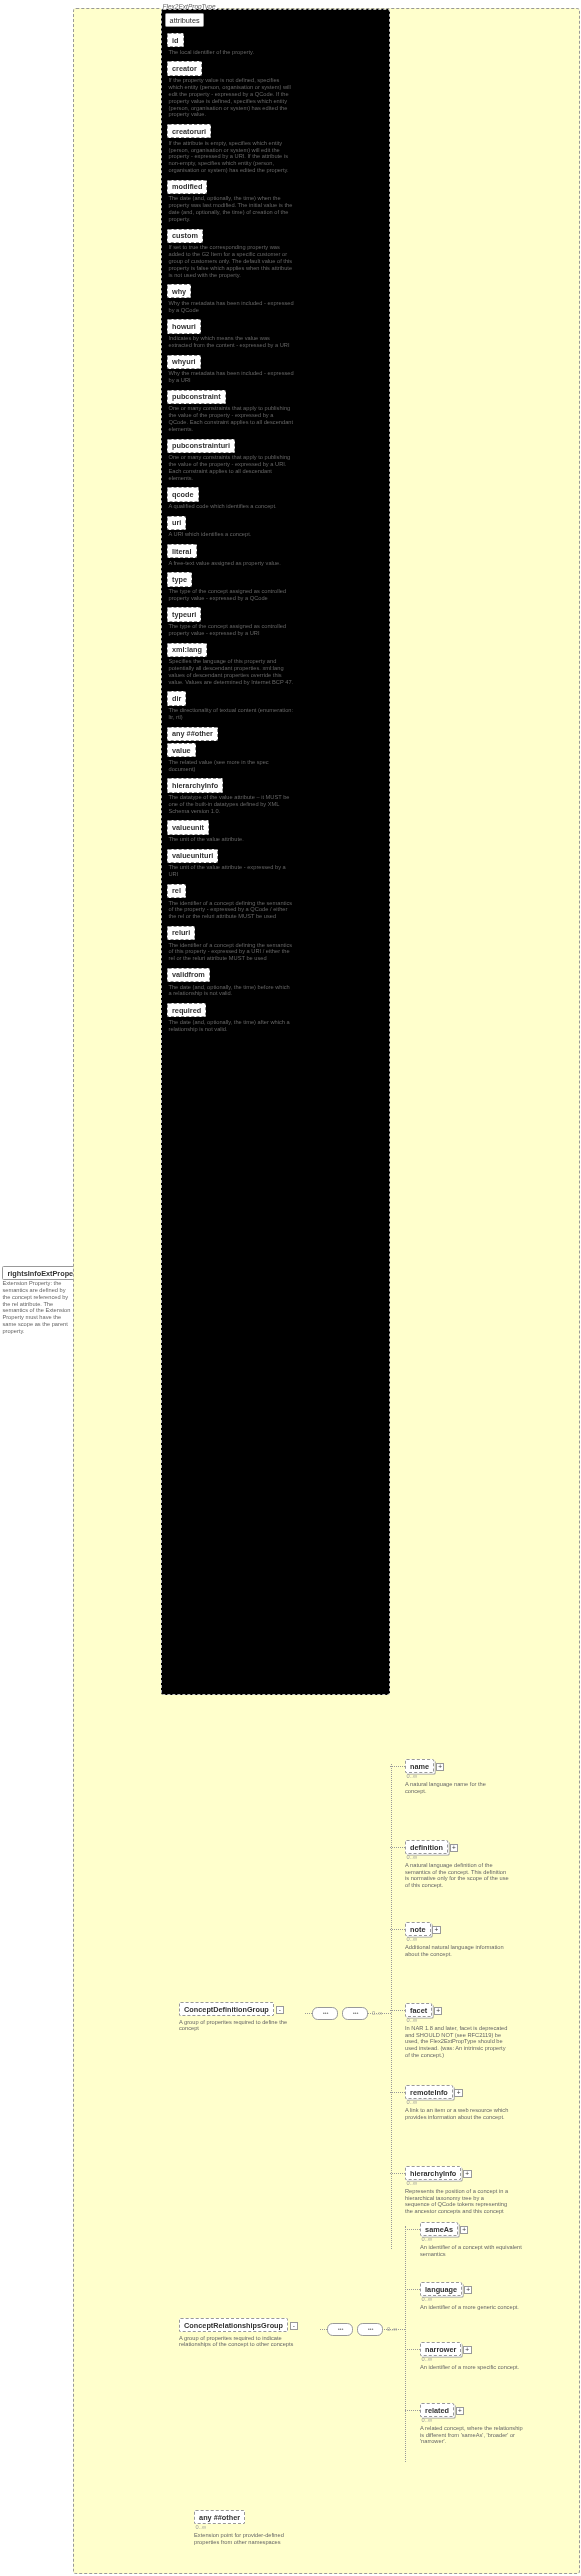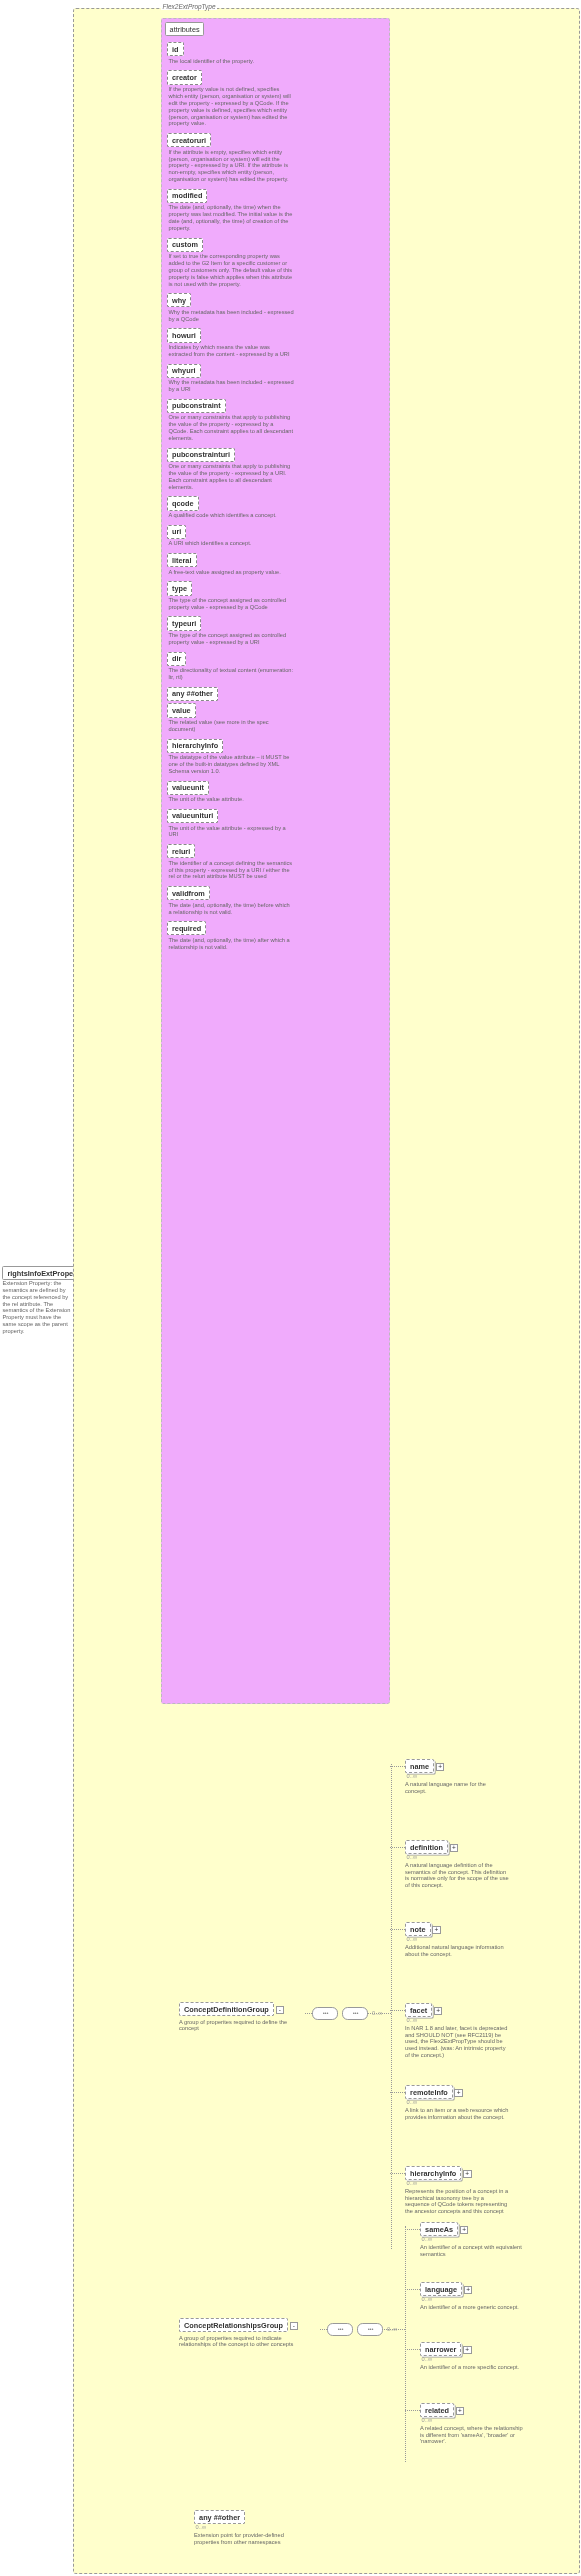--- a/index.html
+++ b/index.html
@@ -1,21 +1,21 @@
 <!DOCTYPE html>
 <html style="font-size:13px"><head>
 <meta charset="utf-8">
 <style>
 body{margin:0;font-family:Verdana,Arial,sans-serif;font-size:7.3px;color:#333;background:#fff}
 .canvas{position:relative;width:582px;height:2576px;background:#fff}
 .big-sequence{position:absolute;left:73px;top:8.1px;width:505px;height:2564px;border:0.8px dashed #999;background:#ffffcc;border-radius:3.3px}
 .type-tab{position:absolute;left:161px;top:3.3px;font-size:6.5px;font-style:italic;color:#666;background:#fff;padding:0 1.6px}
 .root-node{position:absolute;left:2.4px;top:1266px}
 .root-desc{position:absolute;left:2.4px;top:1280px;width:71px;font-size:5.7px;color:#666;line-height:1.2}
-.attr-group{position:absolute;left:161px;top:18px;width:220px;height:1677px;border:0.8px dashed #bbb;background:#f0abfc;border-radius:2.4px;padding:3.3px}
+.attr-group{position:absolute;left:161px;top:9px;width:220px;height:1677px;border:0.8px dashed #bbb;background:#000000;border-radius:2.4px;padding:3.3px}
 .attr-label{font-size:7.3px;padding:1.6px 3.3px;border:0.8px solid #999;border-radius:1.6px;display:inline-block;background:#fff;margin-bottom:3.3px}
 .attr-item{margin:2.4px 1.6px}
 .attr-name-box{display:inline-block;border:0.8px solid #888;background:#fff;padding:1.6px 4.1px;font-size:7.3px;border-radius:1.6px;font-weight:bold}
 .attr-item.optional .attr-name-box{border-style:dashed}
 .attr-desc{font-size:5.7px;color:#666;margin:1.6px 0 5.7px 1.6px;line-height:1.2;max-width:126px}
 .cdg,.crg,.any-bottom{position:absolute}
 .model-group-box{border:0.8px dashed #999;background:#fff;padding:1.6px 4.1px;font-size:7.3px;border-radius:1.6px;display:inline-block;font-weight:bold}
 .group-desc{font-size:5.7px;color:#666;line-height:1.2}
 .small-occ{font-size:5.7px;color:#999;padding-left:1.6px}
 .seq-chip{display:inline-flex;align-items:center;justify-content:center;width:24.4px;height:11.4px;border:0.8px solid #999;border-radius:5.7px;background:#fff}
@@ -65,26 +65,28 @@
         <div class="attr-item optional"><span class="attr-name-box">why</span><div class="attr-desc">Why the metadata has been included - expressed by a QCode</div></div>
         <div class="attr-item optional"><span class="attr-name-box">howuri</span><div class="attr-desc">Indicates by which means the value was extracted from the content - expressed by a URI</div></div>
         <div class="attr-item optional"><span class="attr-name-box">whyuri</span><div class="attr-desc">Why the metadata has been included - expressed by a URI</div></div>
         <div class="attr-item optional"><span class="attr-name-box">pubconstraint</span><div class="attr-desc">One or many constraints that apply to publishing the value of the property - expressed by a QCode. Each constraint applies to all descendant elements.</div></div>
         <div class="attr-item optional"><span class="attr-name-box">pubconstrainturi</span><div class="attr-desc">One or many constraints that apply to publishing the value of the property - expressed by a URI. Each constraint applies to all descendant elements.</div></div>
         <div class="attr-item optional"><span class="attr-name-box">qcode</span><div class="attr-desc">A qualified code which identifies a concept.</div></div>
         <div class="attr-item optional"><span class="attr-name-box">uri</span><div class="attr-desc">A URI which identifies a concept.</div></div>
         <div class="attr-item optional"><span class="attr-name-box">literal</span><div class="attr-desc">A free-text value assigned as property value.</div></div>
         <div class="attr-item optional"><span class="attr-name-box">type</span><div class="attr-desc">The type of the concept assigned as controlled property value - expressed by a QCode</div></div>
         <div class="attr-item optional"><span class="attr-name-box">typeuri</span><div class="attr-desc">The type of the concept assigned as controlled property value - expressed by a URI</div></div>
+        <div class="attr-item optional"><span class="attr-name-box">xml:lang</span><div class="attr-desc">Specifies the language of this property and potentially all descendant properties. xml:lang values of descendant properties override this value. Values are determined by Internet BCP 47.</div></div>
         <div class="attr-item optional"><span class="attr-name-box">dir</span><div class="attr-desc">The directionality of textual content (enumeration: ltr, rtl)</div></div>
         <div class="attr-item optional"><span class="attr-name-box">any ##other</span></div>
         <div class="attr-item optional"><span class="attr-name-box">value</span><div class="attr-desc">The related value (see more in the spec document)</div></div>
         <div class="attr-item optional"><span class="attr-name-box">hierarchyInfo</span><div class="attr-desc">The datatype of the value attribute – it MUST be one of the built-in datatypes defined by XML Schema version 1.0.</div></div>
         <div class="attr-item optional"><span class="attr-name-box">valueunit</span><div class="attr-desc">The unit of the value attribute.</div></div>
         <div class="attr-item optional"><span class="attr-name-box">valueunituri</span><div class="attr-desc">The unit of the value attribute - expressed by a URI</div></div>
+        <div class="attr-item optional"><span class="attr-name-box">rel</span><div class="attr-desc">The identifier of a concept defining the semantics of the property - expressed by a QCode / either the rel or the reluri attribute MUST be used</div></div>
         <div class="attr-item optional"><span class="attr-name-box">reluri</span><div class="attr-desc">The identifier of a concept defining the semantics of this property - expressed by a URI / either the rel or the reluri attribute MUST be used</div></div>
         <div class="attr-item optional"><span class="attr-name-box">validfrom</span><div class="attr-desc">The date (and, optionally, the time) before which a relationship is not valid.</div></div>
         <div class="attr-item optional"><span class="attr-name-box">required</span><div class="attr-desc">The date (and, optionally, the time) after which a relationship is not valid.</div></div>
       </div>
   </div>
 
   <div class="cdg" style="left:179px;top:2002px;width:391px">
     <span class="model-group-box">ConceptDefinitionGroup</span><span class="expand-btn">-</span>
     <div class="group-desc" style="width:122px;margin-top:2.4px">A group of properites required to define the concept</div>
     

